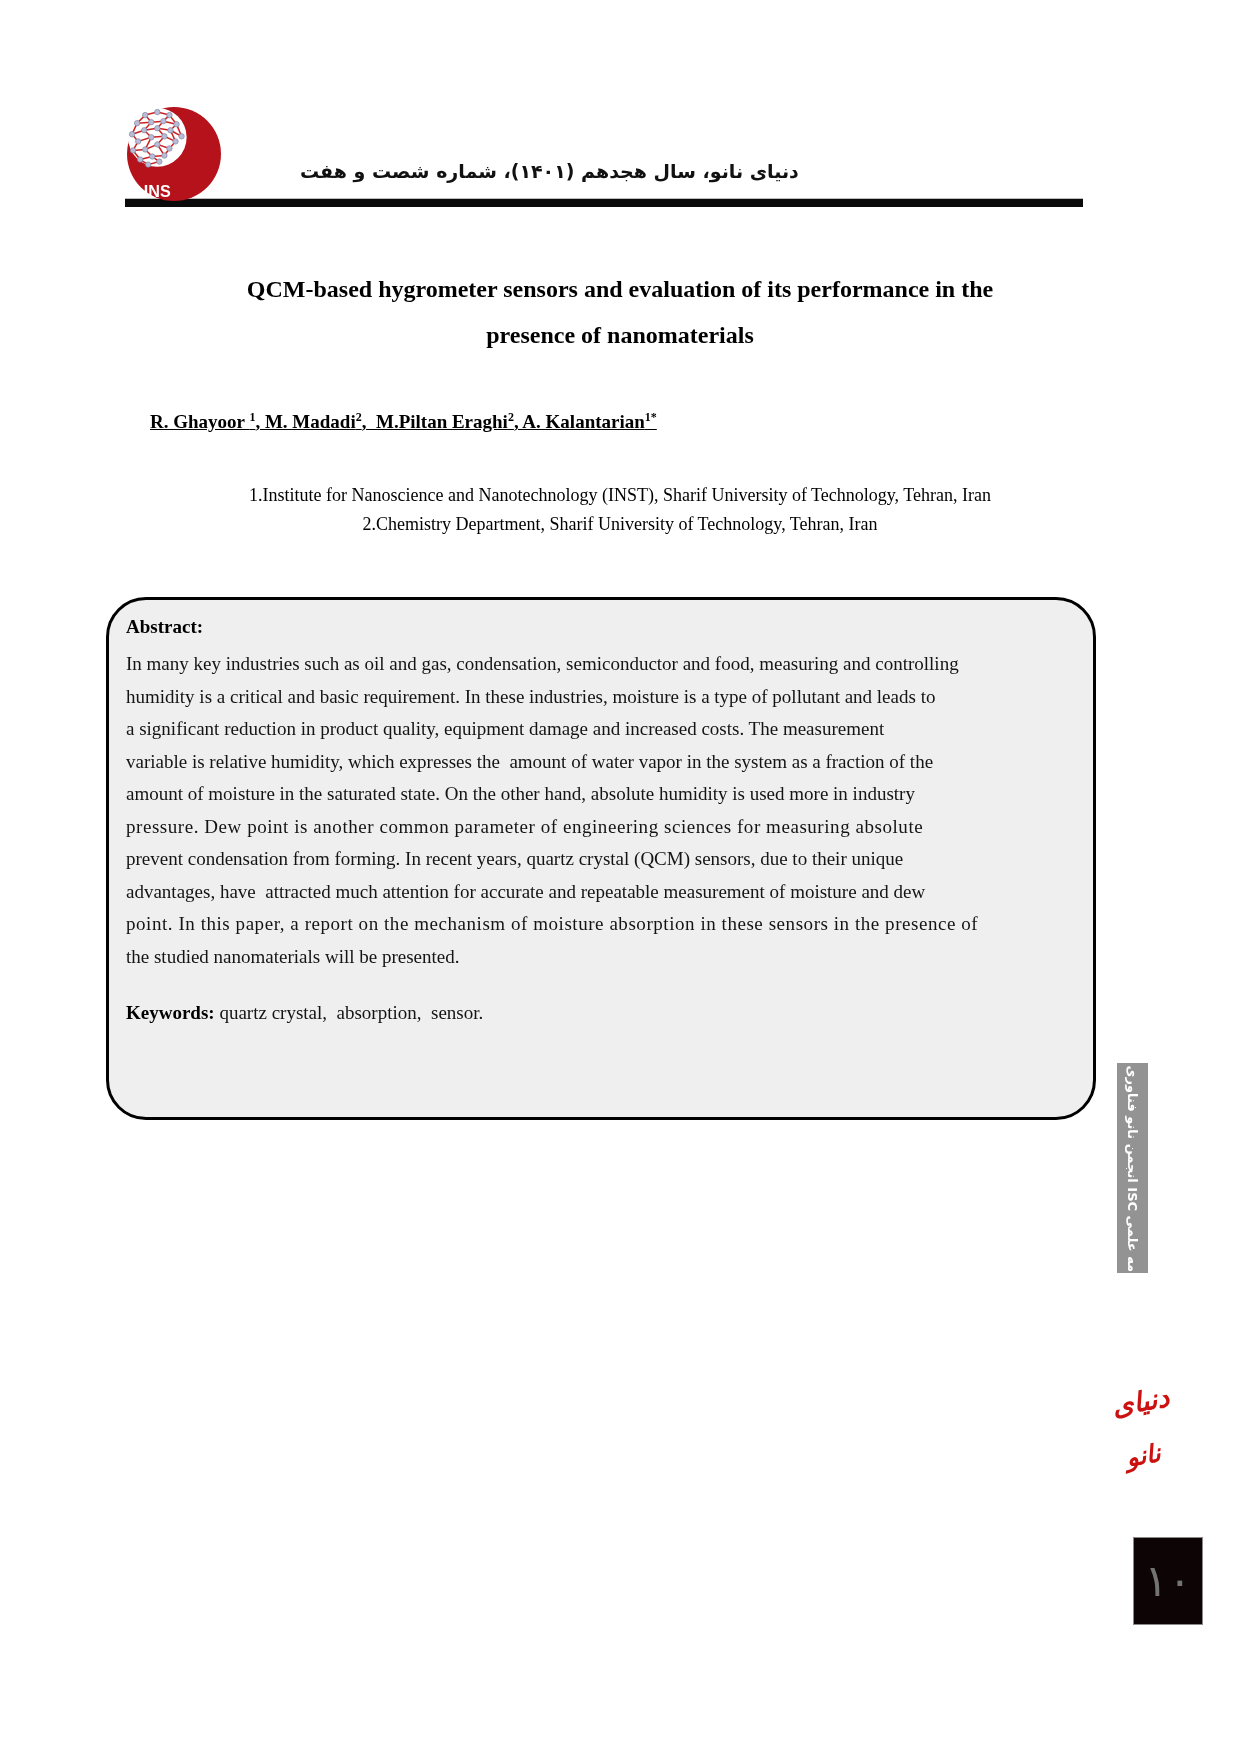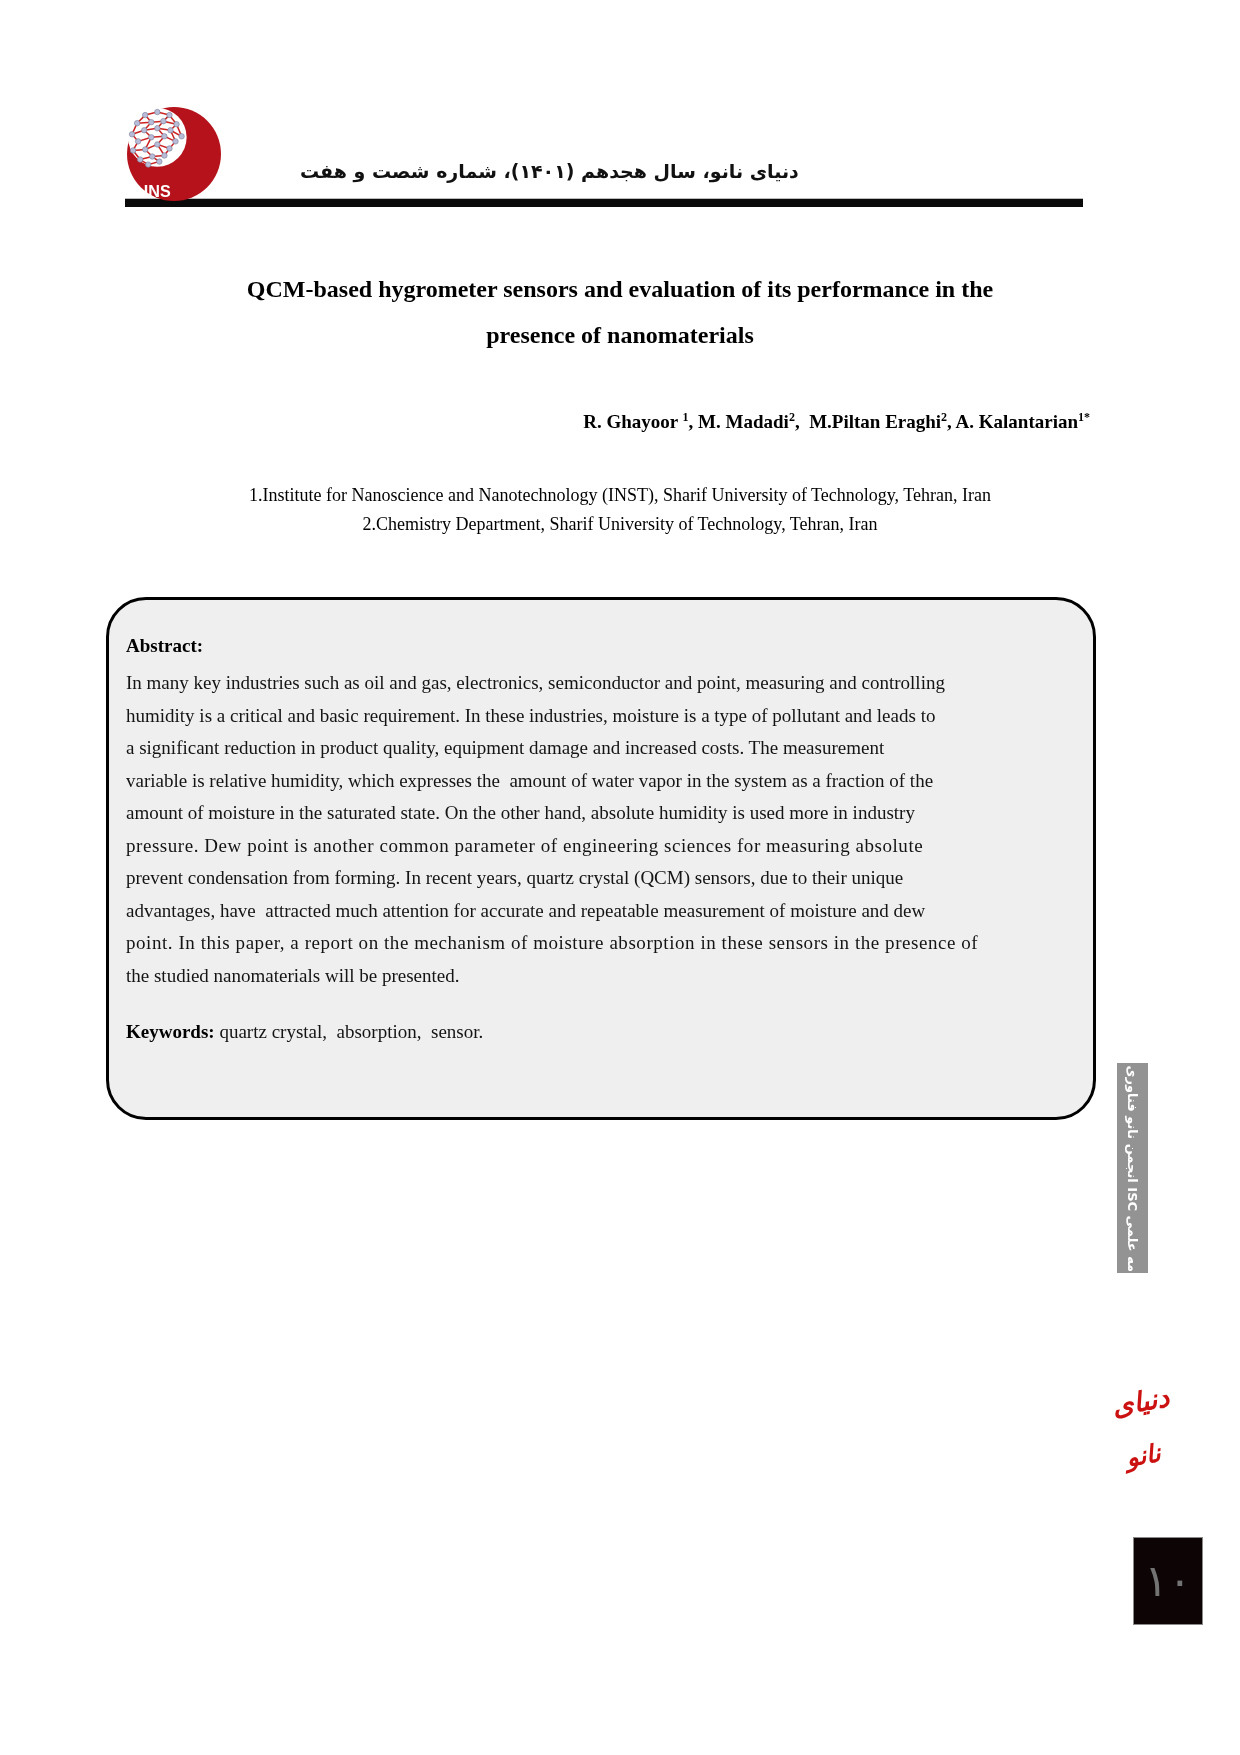--- a/index.html
+++ b/index.html
@@ -20,34 +20,35 @@
     font-weight:bold;font-size:19px;color:#111;
   }
   .header-rule{position:absolute;left:125px;top:198px;width:958px;height:8px;background:#0a0a0a;border-top:1px solid #bbb;}
   
   .title{
     position:absolute;left:150px;top:266px;width:940px;
     text-align:center;font-weight:bold;font-size:24px;line-height:46px;color:#000;
   }
   .authors{
     position:absolute;left:150px;top:410px;width:940px;
-    text-align:right;font-weight:bold;font-size:19px;color:#000;
+    text-align:left;font-weight:bold;font-size:19px;color:#000;
     white-space:pre-wrap;
+    text-decoration:underline;
   }
   .authors sup{font-size:12px;}
   .affiliations{
     position:absolute;left:120px;top:481px;width:1000px;
     text-align:center;font-size:18px;line-height:29px;color:#000;
   }
   
   .abstract-box{
     position:absolute;left:106px;top:597px;width:990px;height:523px;
     background:#efefef;border:3px solid #000;border-radius:40px;
     box-sizing:border-box;
-    padding:35px 55px 20px 17px;
+    padding:16px 55px 20px 17px;
   }
   .abstract-label{font-weight:bold;font-size:19px;margin-bottom:10px;color:#000;}
   .abs-line{font-size:19px;line-height:32.5px;white-space:pre-wrap;color:#141414;}
   .abs-line.sp{letter-spacing:0.55px;}
   .keywords{margin-top:29px;font-size:19px;white-space:pre-wrap;color:#141414;}
   .keywords b{font-weight:bold;color:#000;text-align:right;}
   
   .issn-bar{
     position:absolute;left:1117px;top:1063px;width:31px;height:210px;
     background:#939393;display:flex;align-items:center;justify-content:center;
@@ -170,21 +171,21 @@
   <div class="authors"><span><span>R. Ghayoor </span><sup>1</sup></span><span><span>, M. Madadi</span><sup>2</sup></span><span><span>,  M.Piltan Eraghi</span><sup>2</sup></span><span><span>, A. Kalantarian</span><sup>1*</sup></span></div>
 
   <div class="affiliations">
     <div>1.Institute for Nanoscience and Nanotechnology (INST), Sharif University of Technology, Tehran, Iran</div>
     <div>2.Chemistry Department, Sharif University of Technology, Tehran, Iran</div>
   </div>
 
   <div class="abstract-box">
     <div class="abstract-label">Abstract:</div>
     <div>
-      <div class="abs-line">In many key industries such as oil and gas, electronics, semiconductor and point, measuring and controlling</div>
+      <div class="abs-line">In many key industries such as oil and gas, condensation, semiconductor and food, measuring and controlling</div>
       <div class="abs-line">humidity is a critical and basic requirement. In these industries, moisture is a type of pollutant and leads to</div>
       <div class="abs-line">a significant reduction in product quality, equipment damage and increased costs. The measurement</div>
       <div class="abs-line">variable is relative humidity, which expresses the  amount of water vapor in the system as a fraction of the</div>
       <div class="abs-line">amount of moisture in the saturated state. On the other hand, absolute humidity is used more in industry</div>
       <div class="abs-line sp">pressure. Dew point is another common parameter of engineering sciences for measuring absolute</div>
       <div class="abs-line">prevent condensation from forming. In recent years, quartz crystal (QCM) sensors, due to their unique</div>
       <div class="abs-line">advantages, have  attracted much attention for accurate and repeatable measurement of moisture and dew</div>
       <div class="abs-line sp">point. In this paper, a report on the mechanism of moisture absorption in these sensors in the presence of</div>
       <div class="abs-line">the studied nanomaterials will be presented.</div>
     </div>

